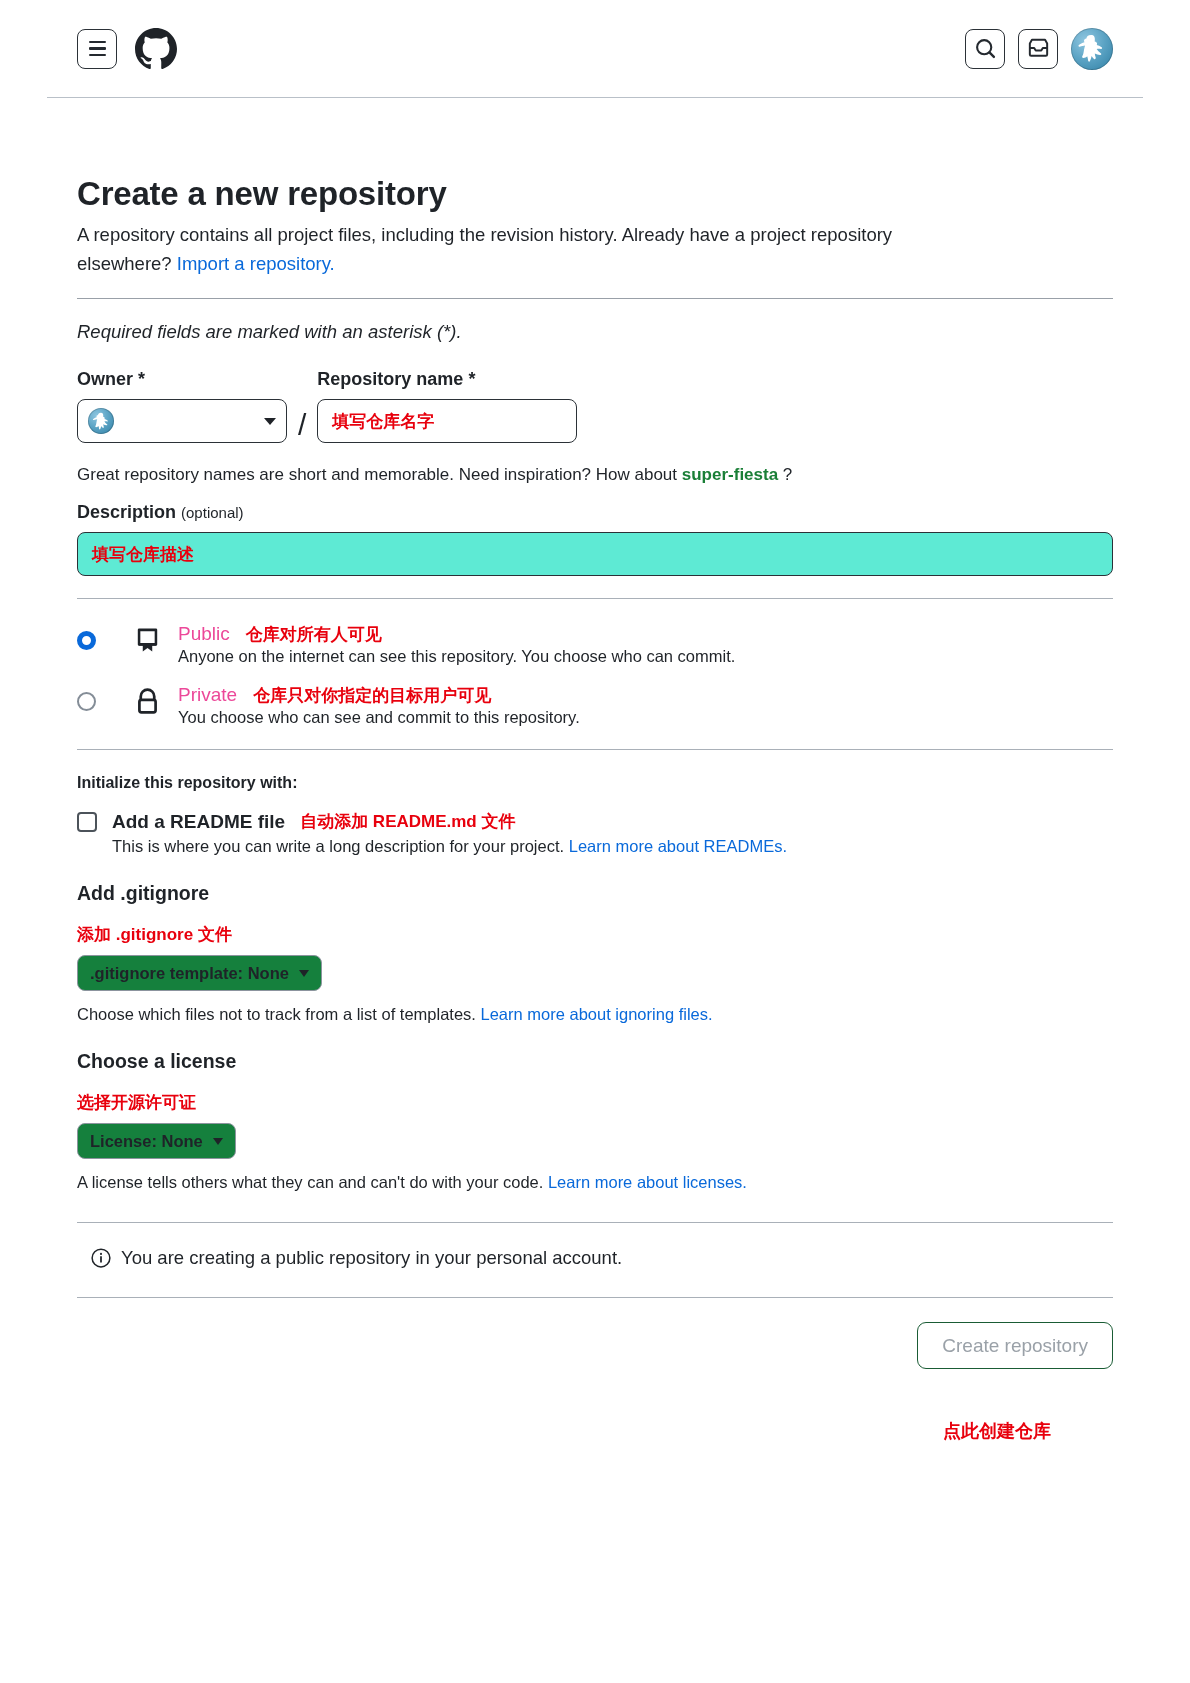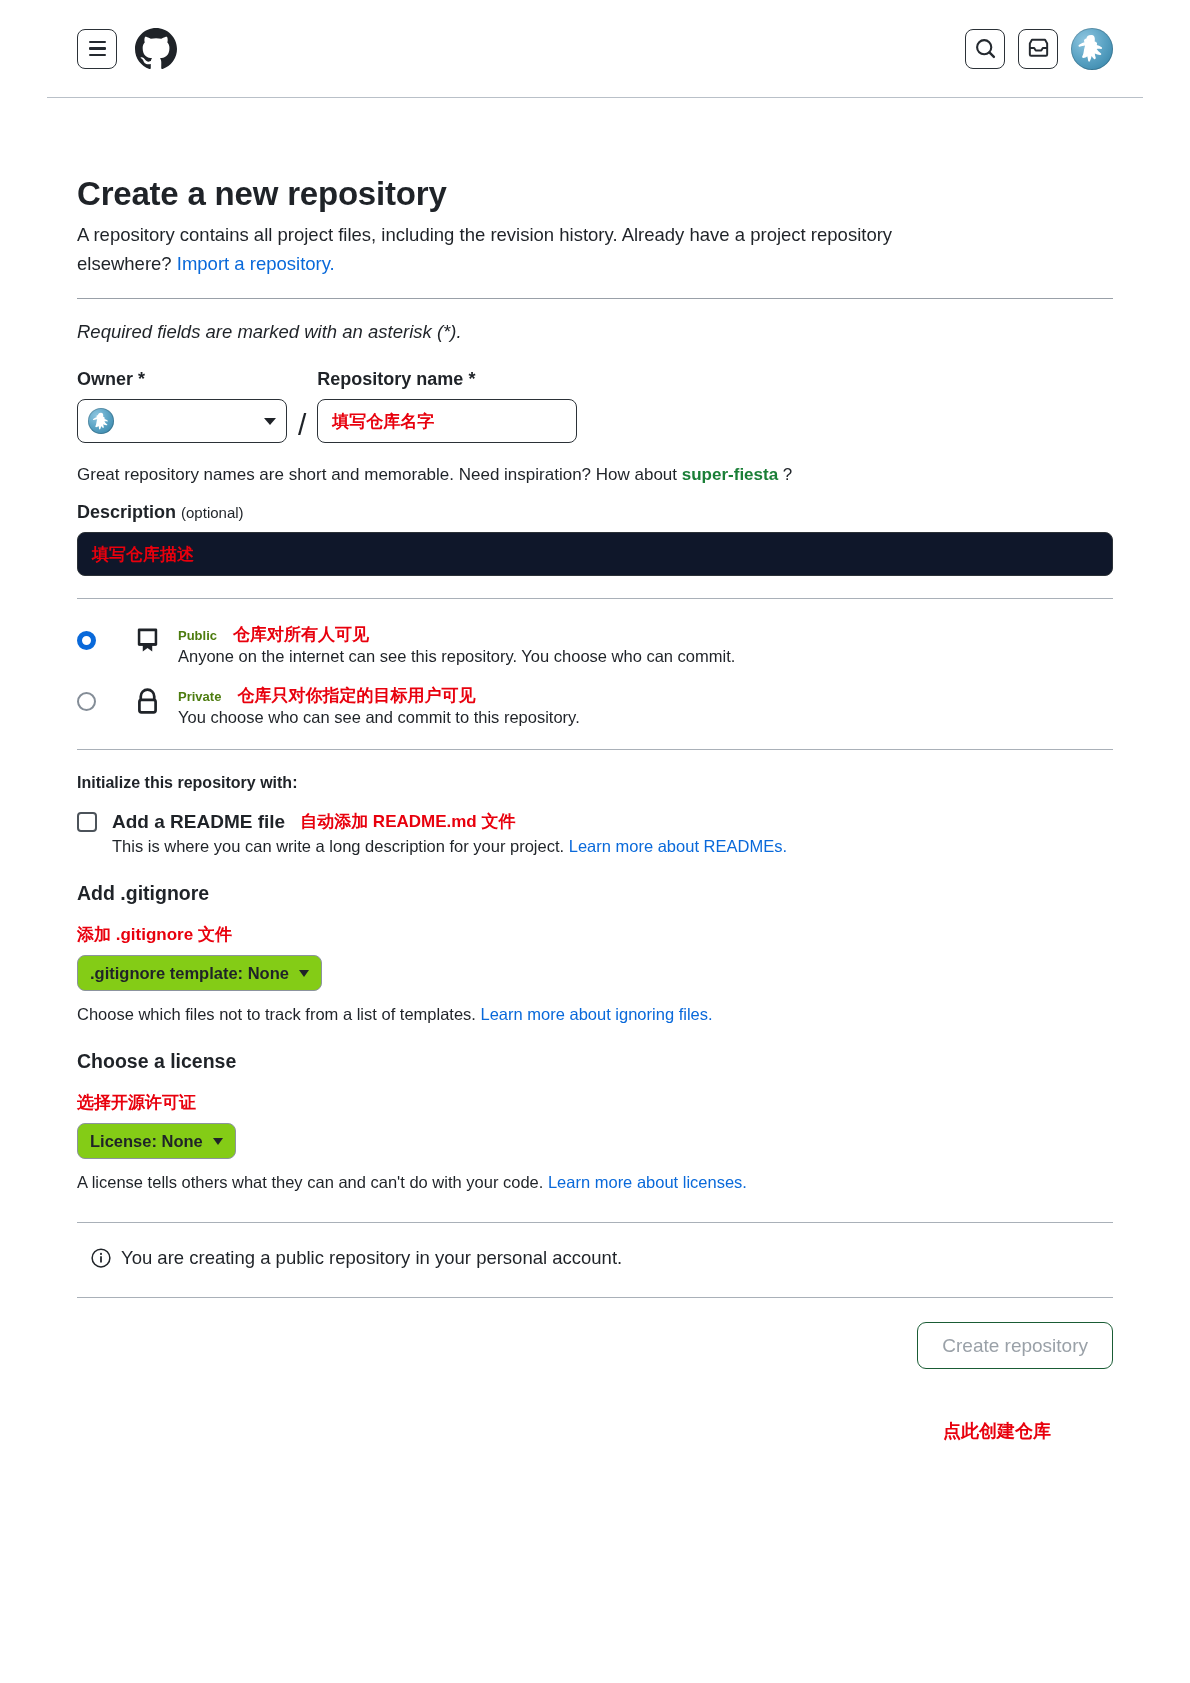--- a/index.html
+++ b/index.html
@@ -150,21 +150,21 @@
     margin-top: 22px;
   }
   .suggest { color: #1a7f37; font-weight: 700; }
 
   
   .desc-block { margin-top: 16px; }
   .desc-input {
     width: 100%; height: 44px;
     border: 1.8px solid #2b3137;
     border-radius: 8px;
-    background: #0f172a;
+    background: #5eead4;
     display: flex; align-items: center;
     padding: 0 14px;
     font-size: 17px;
     font-weight: 700;
     color: #e8000d;
     cursor: text;
     font-family: Liberation Serif, serif;
   }
 
   
@@ -181,21 +181,21 @@
     cursor: pointer;
     position: relative;
   }
   .radio.checked {
     border-color: #0969da;
     border-width: 5px;
   }
   .vis-icon { width: 30px; margin: 4px 0 0 38px; flex: 0 0 auto; }
   .vis-body { margin-left: 14px; }
   .vis-title-line { display: flex; align-items: baseline; gap: 16px; }
-  .vis-title { font-size: 13px; font-weight: 700; color: #4d7c0f; }
+  .vis-title { font-size: 19px; font-weight: 400; color: #ec4899; }
   .zh { color: #e8000d; font-weight: 700; font-size: 17px; }
   .vis-desc { font-size: 16.5px; color: #1f2328; margin-top: 1px; }
 
   
   .init-section { margin-top: 22px; }
   .init-head { font-size: 16px; font-weight: 700; margin: 24px 0 0 0; }
   .readme-row { display: flex; align-items: center; margin-top: 18px; gap: 15px; }
   .checkbox {
     width: 20px; height: 20px;
     border: 2px solid #4c535a;
@@ -207,21 +207,21 @@
   .readme-label { font-size: 19px; font-weight: 700; }
   .readme-sub { font-size: 16.5px; margin: 4px 0 0 35px; }
 
   .sub-head { font-size: 19.5px; font-weight: 700; margin-top: 26px; display: flex; align-items: baseline; gap: 18px; flex-direction: column;}
 
   .dropdown {
     display: inline-flex; align-items: center;
     height: 36px;
     border: 1.5px solid #8c949e;
     border-radius: 8px;
-    background: #84cc16;
+    background: #15803d;
     padding: 0 12px;
     font-size: 16.5px;
     font-weight: 700;
     color: #1f2328;
     margin-top: 9px;
     cursor: pointer;
     gap: 10px;
     white-space: nowrap;
   }
   .dropdown .caret-sm {

